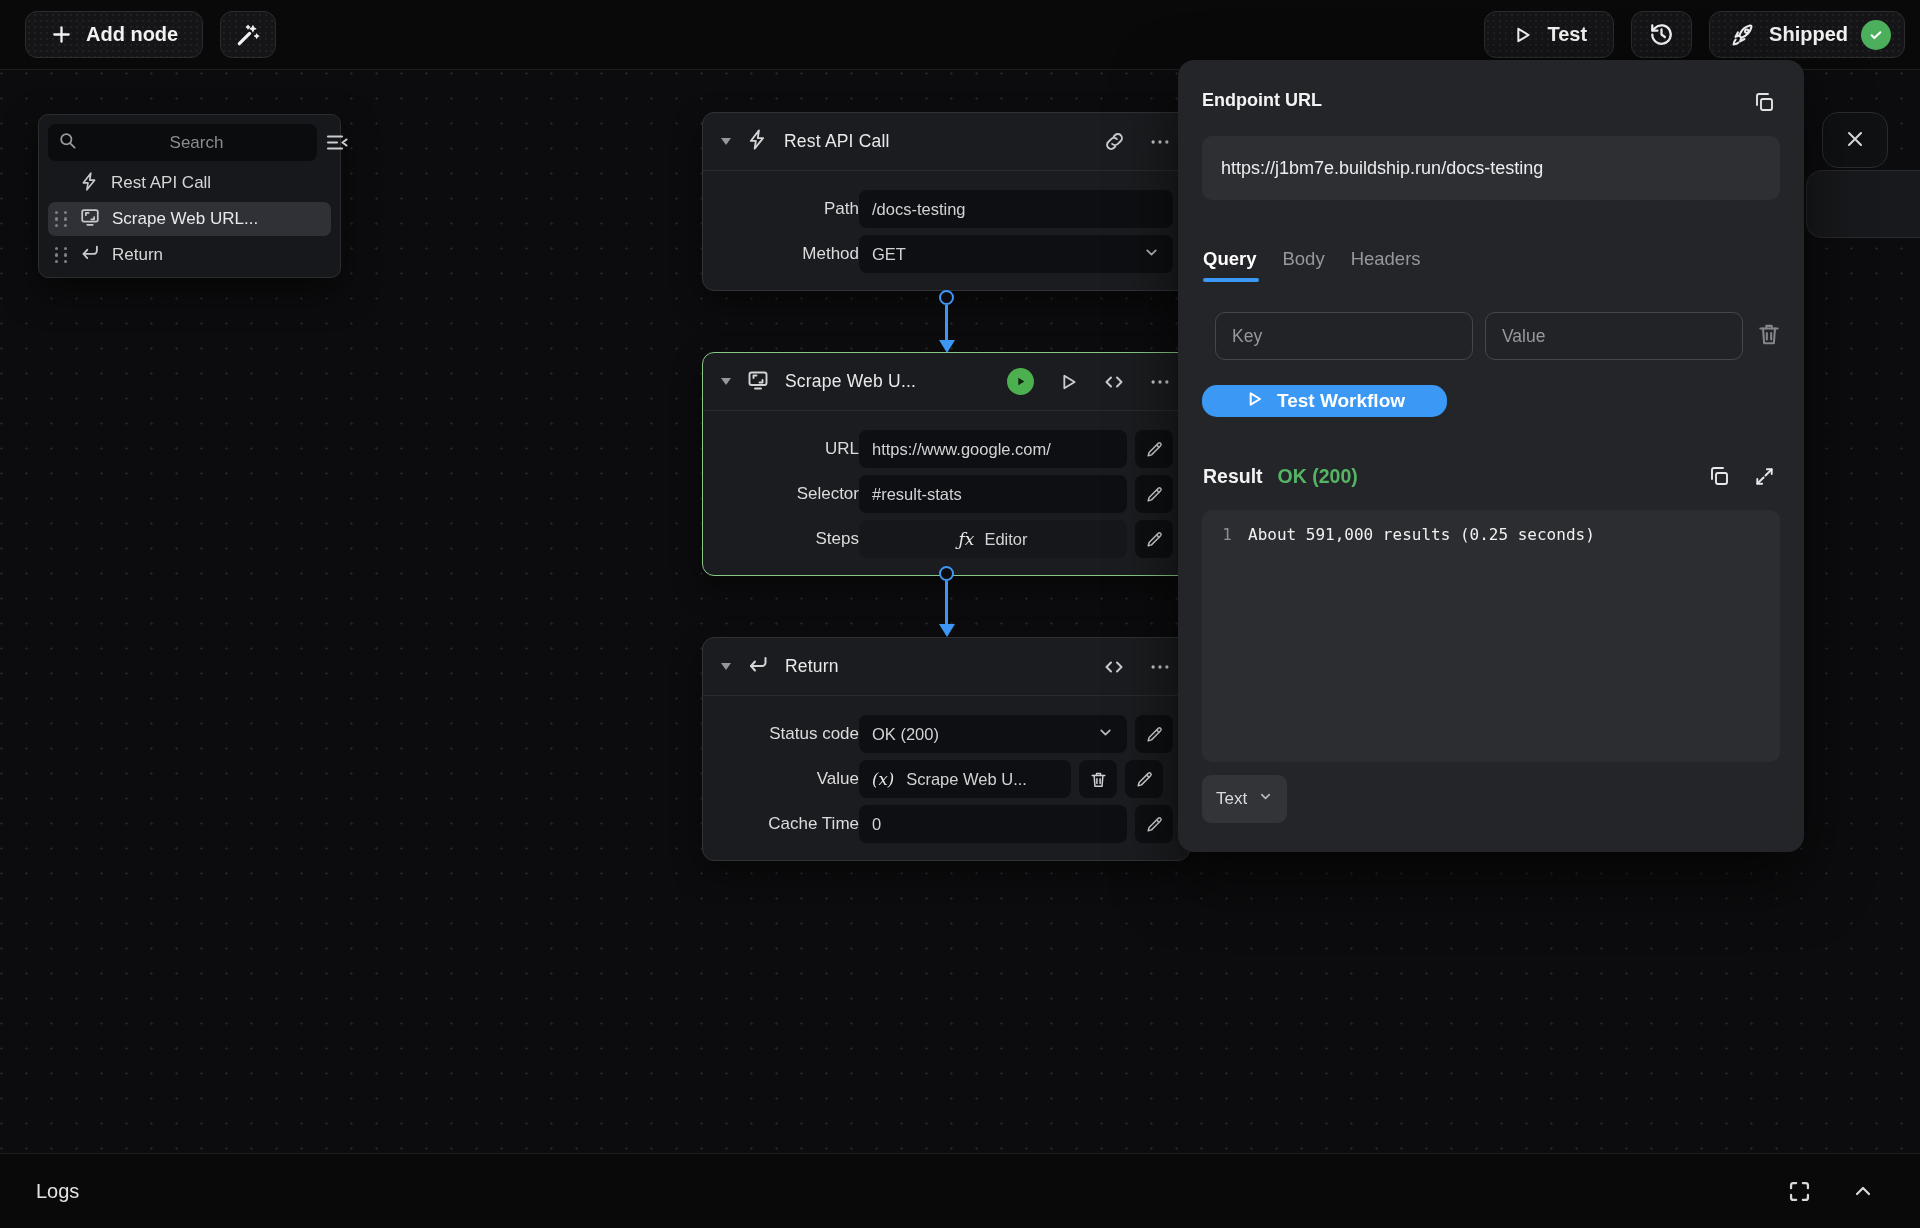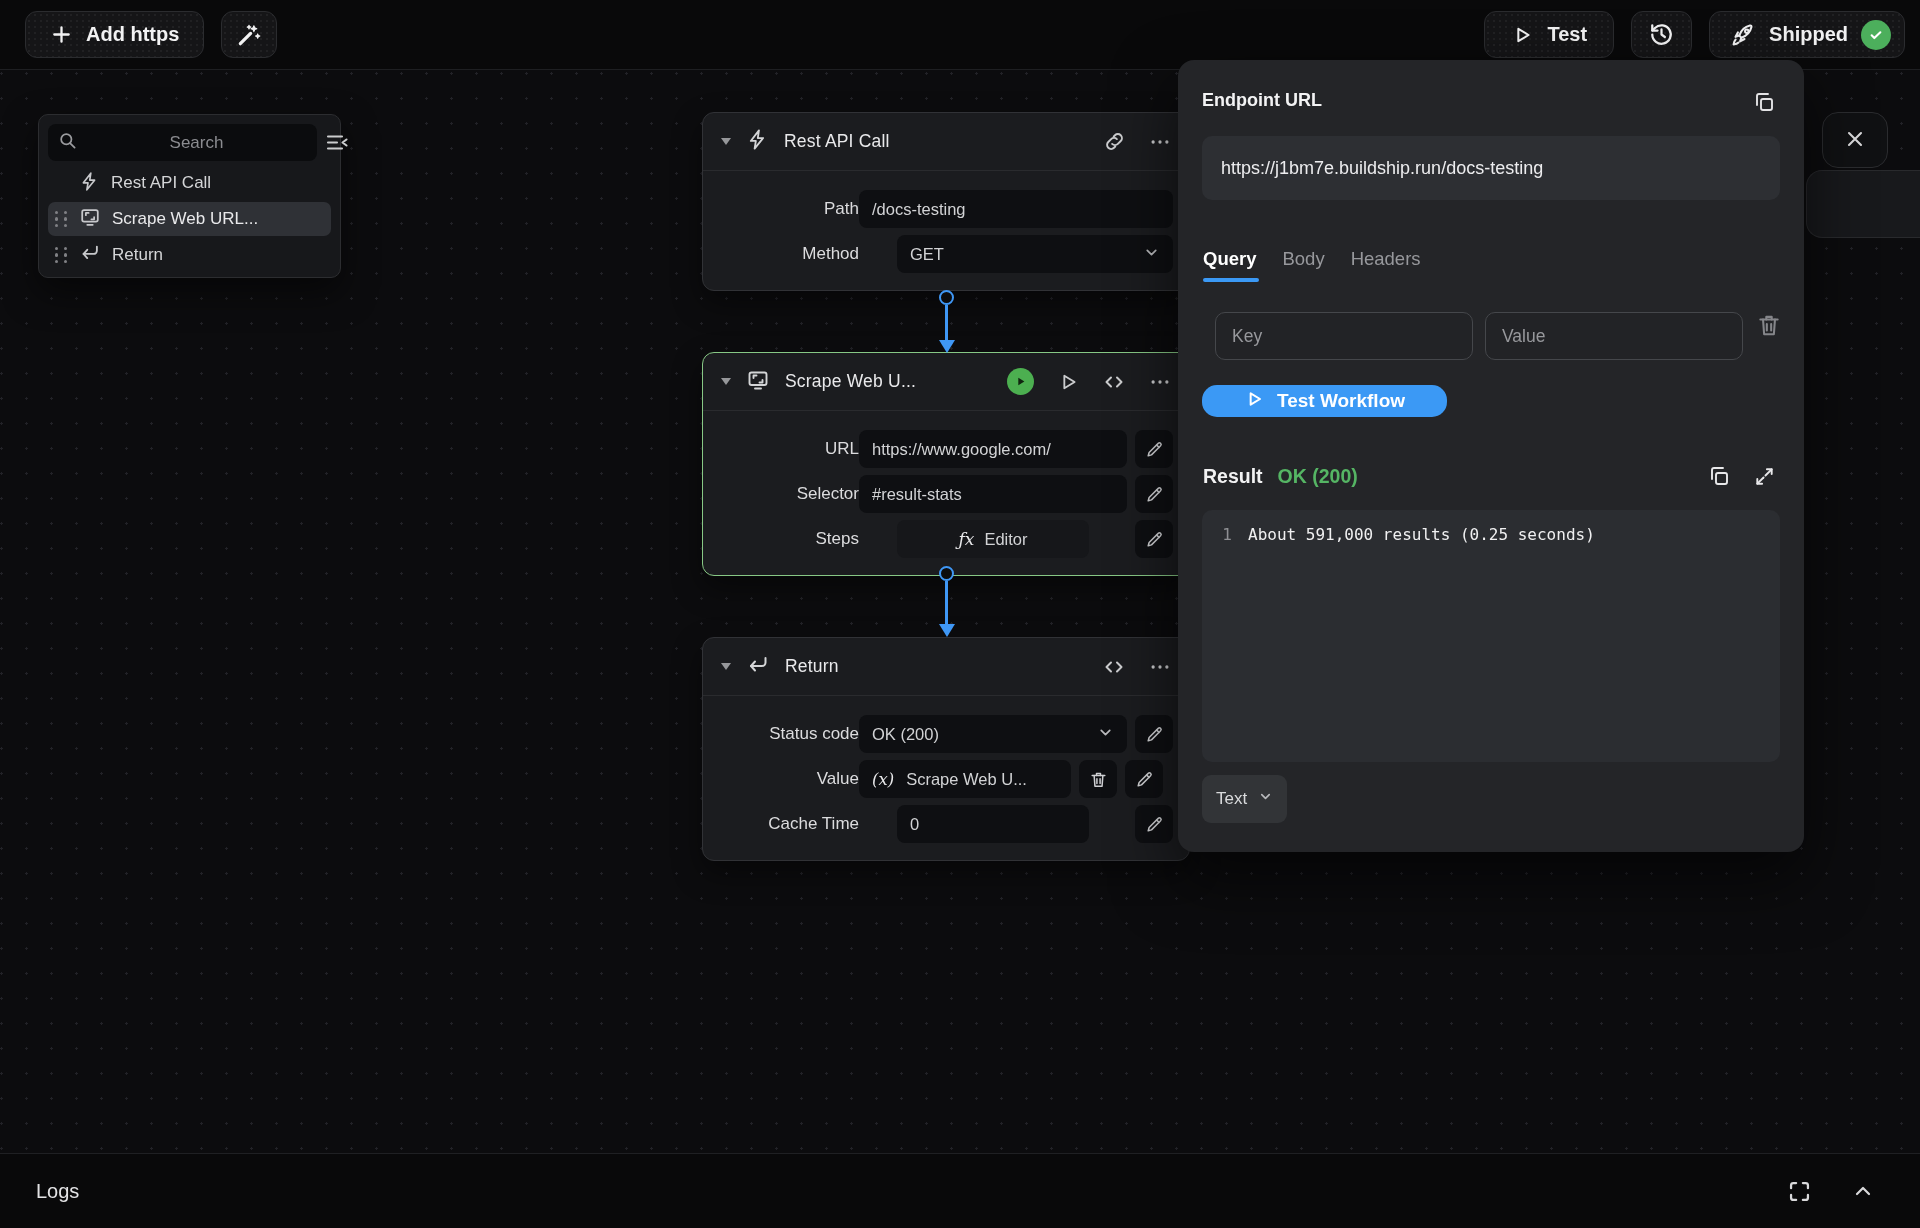--- a/index.html
+++ b/index.html
@@ -51,21 +51,21 @@
           border-radius:12px; box-shadow:0 12px 30px rgba(0,0,0,.45); z-index:2; }
   .node.selected { border-color:#87c885; }
   .node-header { height:58px; display:flex; align-items:center; padding:0 18px; gap:15px; border-bottom:1px solid #2a2b2e; }
   .tri-down { width:0; height:0; border-left:5.5px solid transparent; border-right:5.5px solid transparent; border-top:7px solid #96979a; }
   .node-title { font-size:17.5px; font-weight:500; color:#e9e9eb; letter-spacing:.2px; white-space:nowrap; }
   .node-hicons { margin-left:auto; display:flex; align-items:center; gap:23px; color:#cbccCF; }
   .node-hicons svg { display:block; color:#cbccce; }
   .play-circle { width:27px; height:27px; border-radius:50%; background:#4caf50; display:flex; align-items:center; justify-content:center; }
   .node-body { padding:19px 16px 17px 8px;text-align:right; }
   .node-row { display:flex; align-items:center; height:38px; margin-bottom:7px; }
-  .node-row:last-child { margin-bottom:0;gap:38px; }
+  .node-row:last-child { margin-bottom:0; }
   .row-label { width:148px; font-size:17px; color:#dcdcde; flex:none; }
   .row-control { flex:1; height:38px; background:#0e0f12; border-radius:8px; display:flex; align-items:center; padding:0 13px; font-size:16.5px; color:#d2d3d5; min-width:0; overflow:hidden; white-space:nowrap; }
   .row-control .sel-chevron { margin-left:auto; color:#b9babd; }
   .row-control.btn-style { justify-content:center; background:#16171a; gap:10px; cursor:pointer; }
   .sq-btn { width:38px; height:38px; flex:none; margin-left:8px; background:#0e0f12; border-radius:8px; display:flex; align-items:center; justify-content:center; color:#cfd0d3; cursor:pointer; }
   .fx-glyph { font-family:"DejaVu Serif", serif; font-style:italic; font-size:17px; color:#e8e8ea; }
   .var-glyph { font-family:"DejaVu Serif", serif; font-style:italic; font-size:16.5px; color:#e8e8ea; margin-right:12px; }
 
   
   .connector { position:absolute; width:17px; display:flex; flex-direction:column; align-items:center; z-index:3; }
@@ -77,21 +77,21 @@
   .panel { position:absolute; left:1178px; top:60px; width:626px; height:792px; background:#242528;
            border-radius:16px; box-shadow:0 26px 64px rgba(0,0,0,.62); z-index:10; }
   .panel-title { position:absolute; left:24px; top:30px; font-size:18px; font-weight:700; color:#f3f3f4; }
   .panel-copy-top { position:absolute; right:28px; top:30px; color:#e3e3e5; cursor:pointer; }
   .endpoint-box { position:absolute; left:24px; right:24px; top:76px; height:64px; background:#2d2f33; border-radius:10px;
                   display:flex; align-items:center; padding:0 19px; font-size:18px; color:#ededef; }
   .tabs { position:absolute; left:25px; top:188px; display:flex; gap:26px; font-size:18.5px; }
   .tab { color:#97989c; cursor:pointer; position:relative; padding-bottom:12px; }
   .tab.active { color:#ffffff; font-weight:700; }
   .tab.active::after { content:""; position:absolute; left:0; bottom:0; width:56px; height:4px; border-radius:2px; background:#3b99f5; }
-  .kv-row { position:absolute; left:24px; right:22px; top:252px; height:48px; display:flex; align-items:flex-start;padding-left:13px; }
+  .kv-row { position:absolute; left:24px; right:22px; top:252px; height:48px; display:flex; align-items:center;padding-left:13px; }
   .kv-input { width:258px; height:48px; background:#222326; border:1.5px solid #45474b; border-radius:10px;
               padding:0 16px; color:#e6e6e8; font-size:17.5px; outline:none; font-family:"Liberation Sans",sans-serif; }
   .kv-input::placeholder { color:#97989c; }
   .kv-input + .kv-input { margin-left:12px; }
   .kv-trash { margin-left:auto; color:#85868a; cursor:pointer; }
   .test-workflow { position:absolute; left:24px; top:325px; width:245px; height:32px; border:none; border-radius:15px;
                    background:#3b99f5; color:#fff; font-size:19px; font-weight:700; display:flex; align-items:center;
                    justify-content:center; gap:13px; cursor:pointer; font-family:"Liberation Sans",sans-serif; }
   .result-row { position:absolute; left:25px; right:28px; top:404px; display:flex; align-items:center; }
   .result-label { font-size:19.5px; font-weight:700; color:#f2f2f3; }
@@ -123,21 +123,21 @@
 
 <div class="screen">
 
   <header class="topbar">
     <button class="tb-btn btn-add dotted">
       <span>
           <svg width="23" height="23" viewBox="0 0 24 24" fill="none" stroke="currentColor" stroke-width="2.4" stroke-linecap="round">
             <path d="M12 4.5v15M4.5 12h15"></path>
           </svg>
         </span>
-      <span>Add https</span>
+      <span>Add node</span>
     </button>
     <button class="tb-btn btn-magic dotted">
       <span>
           <svg width="26" height="26" viewBox="0 0 24 24" fill="none" stroke="currentColor" stroke-width="2" stroke-linecap="round" stroke-linejoin="round">
             <path d="M4 20l9.5-9.5" stroke-width="3"></path>
             <path d="M16.5 3.5l.8 1.9 1.9.8-1.9.8-.8 1.9-.8-1.9-1.9-.8 1.9-.8z" fill="currentColor" stroke-width="1"></path>
             <path d="M20 11l.6 1.4L22 13l-1.4.6L20 15l-.6-1.4L18 13l1.4-.6z" fill="currentColor" stroke-width="1"></path>
             <path d="M12 3l.5 1.2L13.7 4.7l-1.2.5L12 6.4l-.5-1.2-1.2-.5 1.2-.5z" fill="currentColor" stroke-width="1"></path>
           </svg>
         </span>

